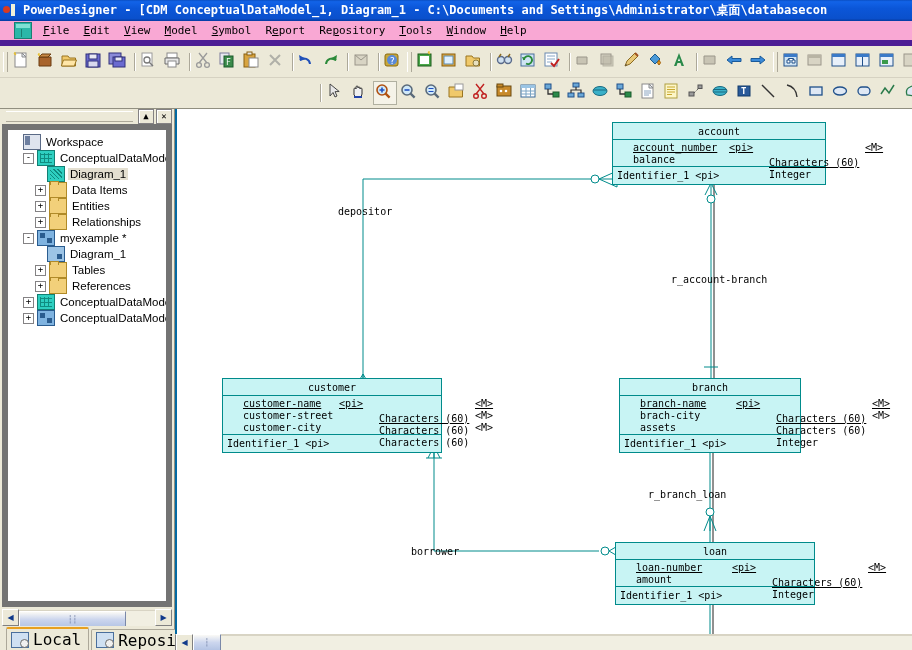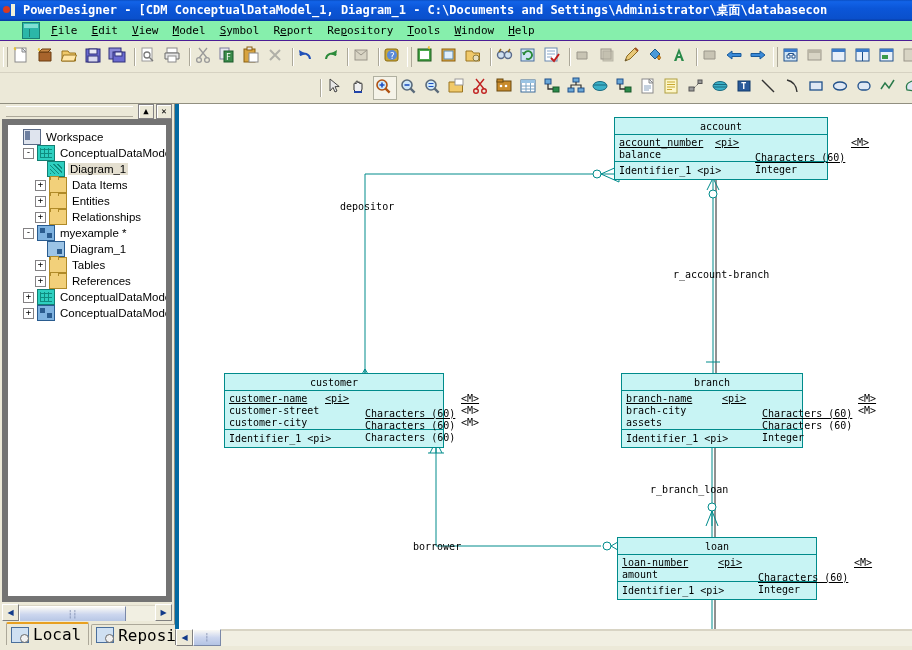--- a/index.html
+++ b/index.html
@@ -29,22 +29,22 @@
   #titlebar .app-ico .dot{
     position:absolute;left:0px;top:3px;width:7px;height:7px;border-radius:50%;
     background:#d83a20;
   }
   #titlebar .app-ico .bar{
     position:absolute;left:8px;top:1px;width:4px;height:12px;background:#f0f0d8;
   }
   #titletext{overflow:hidden;text-overflow:clip;}
   
   #menubar{
-    height:19px;background:#86efac;border-bottom:1px solid #4c1d95;
-    display:flex;align-items:center;padding-left:20px;
+    height:19px;background:#f9a8d4;border-bottom:6px solid #4c1d95;
+    display:flex;align-items:center;padding-left:12px;
     font-family:"DejaVu Sans Mono", monospace;font-size:11px;
   }
   #menubar .mdiicon{
     width:16px;height:15px;margin:0 4px 0 2px;position:relative;flex:0 0 auto;
     background:#2bb7a8;border:1px solid #1b7f72;
   }
   #menubar .mdiicon:before{content:"";position:absolute;left:1px;top:1px;right:1px;height:4px;background:#7fe0d4;}
   #menubar .mdiicon:after{content:"";position:absolute;left:6px;top:6px;width:1px;bottom:1px;background:#1b7f72;}
   .menu-item{
     padding:2px 7px;color:#000;cursor:default;
@@ -147,36 +147,36 @@
     font-family:"DejaVu Sans Mono",monospace;font-size:16px;color:#000;
   }
   .ptab.active{background:#ece9d8;border-top:2px solid #e8a020;height:21px;}
   .tabico{width:16px;height:14px;margin-right:4px;position:relative;flex:0 0 auto;
     background:#cfe0f2;border:1px solid #4a6f9c;}
   .tabico:after{content:"";position:absolute;right:-1px;bottom:-1px;width:7px;height:7px;
     border-radius:50%;background:#f0f0f0;border:1px solid #6a6a6a;}
   
   #rightpanel{flex:1 1 auto;display:flex;flex-direction:column;background:#fff;}
   #canvaswrap{flex:1 1 auto;position:relative;background:#fff;overflow:hidden;
-    border-left:4px solid #0369a1;}
+    border-left:2px solid #0369a1;}
   #canvas{position:absolute;inset:0;}
   #canvasscroll{height:15px;display:flex;align-items:center;background:#ece9d8;
     border-top:1px solid #d8d4c4;border-left:1px solid #808080;}
   
   .ent{
     position:absolute;border:1px solid #008b8b;background:#c8f4f4;
     font-family:"DejaVu Sans Mono",monospace;font-size:10px;color:#000;
     box-sizing:border-box;
   }
   .ent .ehdr{
     height:16px;display:flex;align-items:center;justify-content:center;
     border-bottom:1px solid #008b8b;
   }
   .ent .eattrs{padding:1px 0 1px 0;border-bottom:1px solid #008b8b;}
-  .ent .erow{display:flex;height:12px;align-items:center;padding-left:4px;white-space:nowrap;}
+  .ent .erow{display:flex;height:12px;align-items:center;padding-left:20px;white-space:nowrap;}
   .ent .an{width:96px;flex:0 0 auto;}
   .ent .pi{width:40px;flex:0 0 auto;}
   .ent .ty{width:96px;flex:0 0 auto;margin-top:30px;}
   .ent .mm{width:26px;flex:0 0 auto;}
   .ent .u{text-decoration:underline;}
   .ent .eid{height:17px;display:flex;align-items:center;padding-left:4px;}
   .lbl{
     position:absolute;font-family:"DejaVu Sans Mono",monospace;font-size:10px;color:#000;
     white-space:nowrap;
   }

